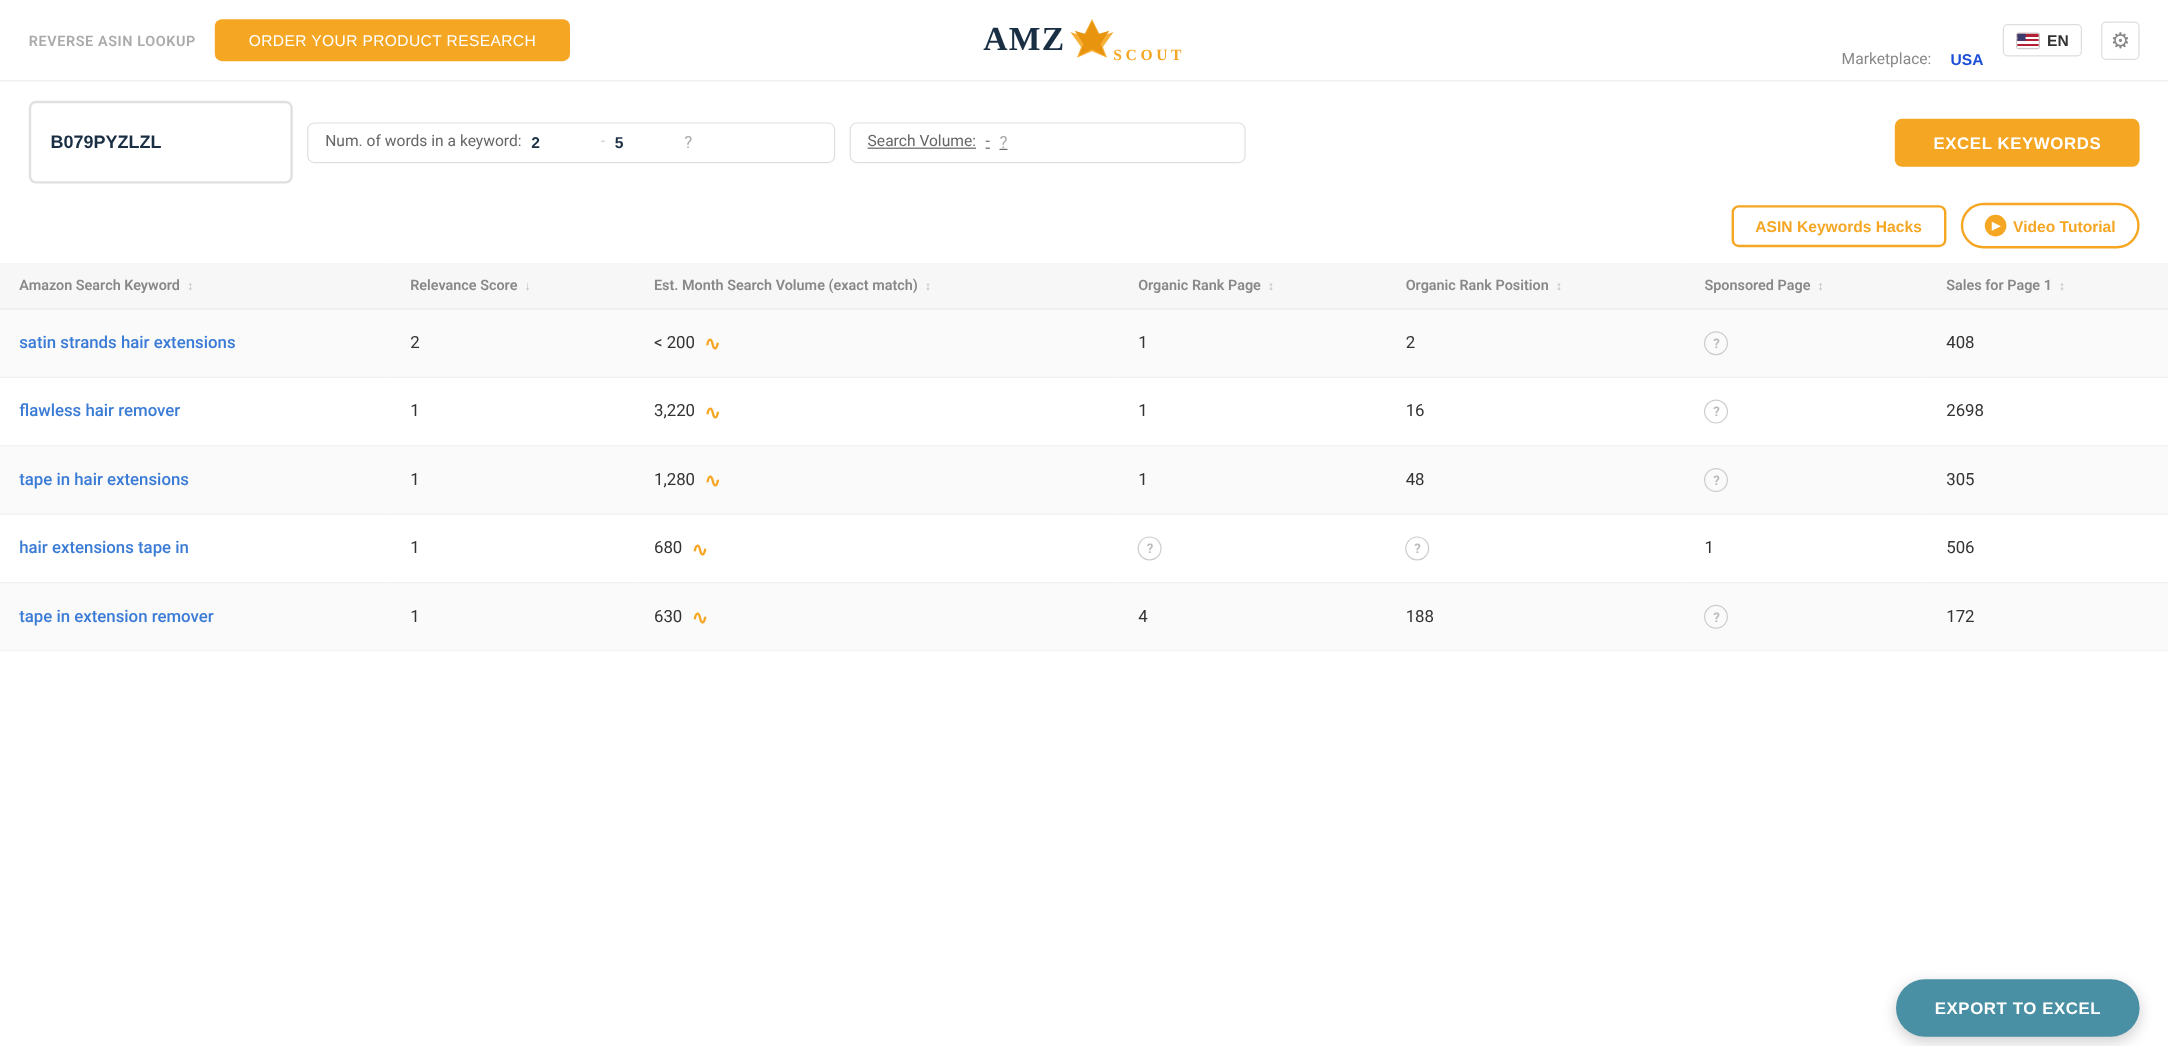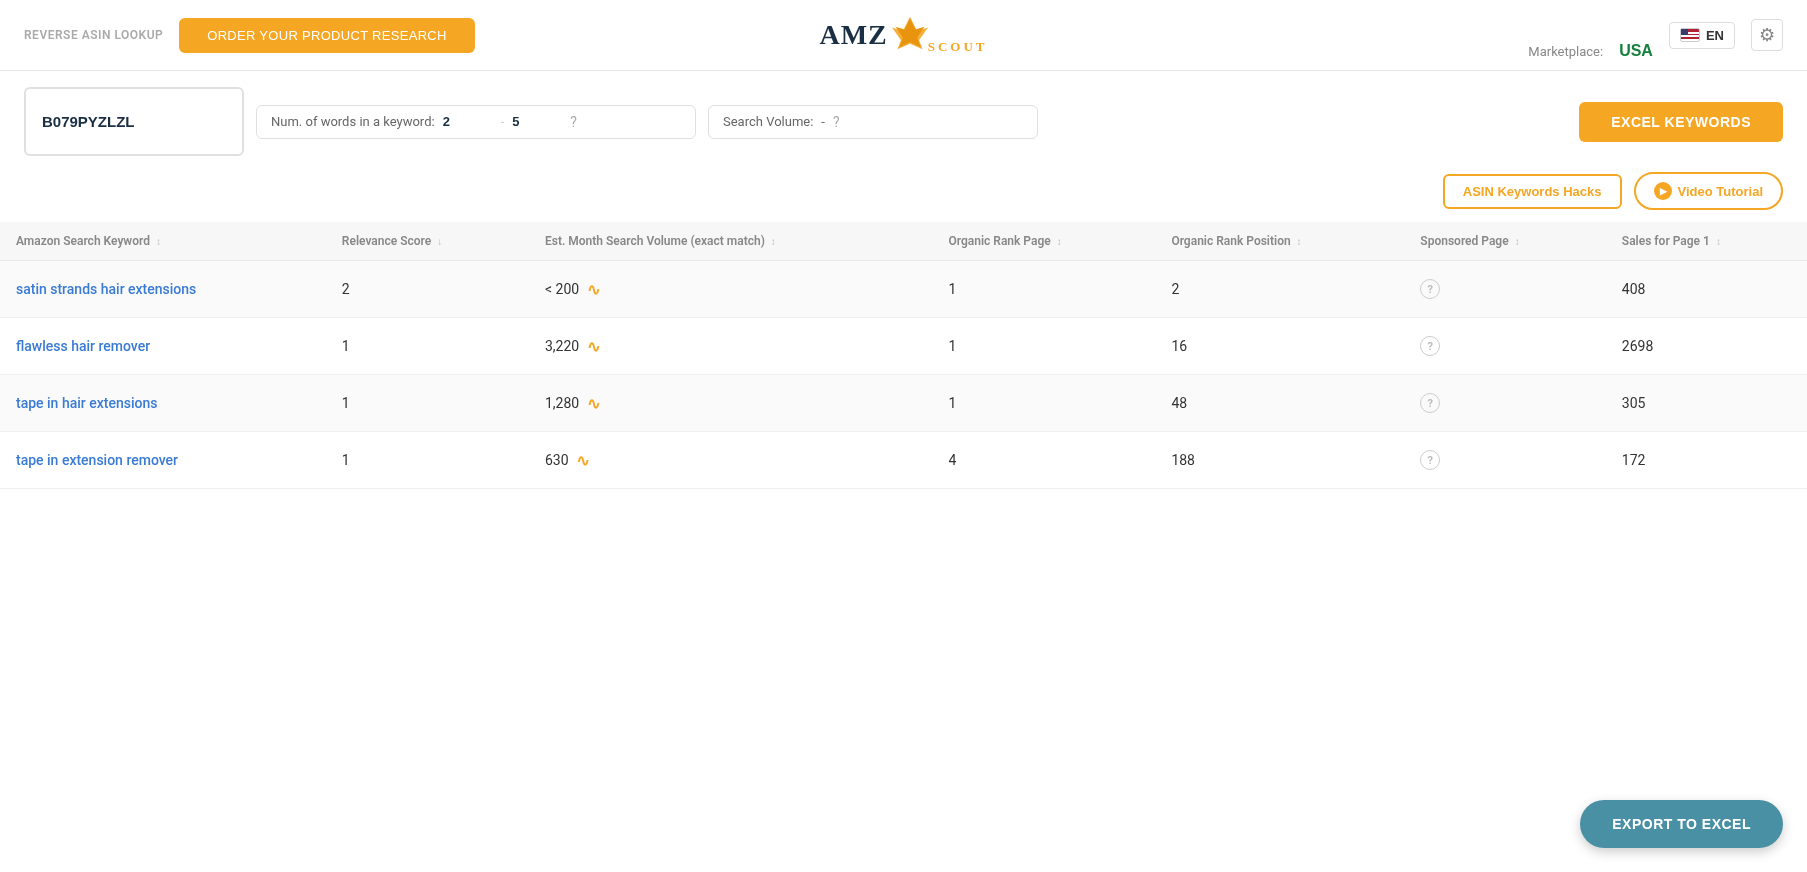--- a/index.html
+++ b/index.html
@@ -70,23 +70,23 @@
       gap: 16px;
       flex: 1;
       justify-content: flex-end;
     }
     .marketplace-label {
       font-size: 13px;
       color: #888;
       margin-top: 32px;
     }
     .marketplace-select {
-      font-size: 16px;
-      font-weight: 600;
-      color: #15803d;
+      font-size: 13px;
+      font-weight: 600;
+      color: #1d4ed8;
       border: none;
       background: none;
       cursor: pointer;
       margin-top: 32px;
     }
     .lang-btn {
       display: flex;
       align-items: center;
       gap: 6px;
       border: 1px solid #ddd;
@@ -177,20 +177,21 @@
       display: flex;
       align-items: center;
       border: 1px solid #e0e0e0;
       border-radius: 6px;
       padding: 8px 14px;
       gap: 8px;
       flex: 1;
       max-width: 330px;
       color: #666;
       font-size: 13px;
+      text-decoration: underline;
     }
     .find-btn {
       background: #f5a623;
       color: #fff;
       border: none;
       border-radius: 6px;
       padding: 12px 32px;
       font-size: 14px;
       font-weight: 700;
       cursor: pointer;
@@ -306,21 +307,21 @@
       align-items: center;
       justify-content: center;
       color: #bbb;
       font-size: 11px;
       font-weight: 700;
     }
 
     
     .export-btn {
       position: fixed;
-      bottom: 24px;
+      bottom: 8px;
       right: 24px;
       background: #4a90a4;
       color: #fff;
       border: none;
       border-radius: 30px;
       padding: 16px 32px;
       font-size: 14px;
       font-weight: 700;
       cursor: pointer;
       letter-spacing: 0.5px;
@@ -469,20 +470,34 @@
               <span>1,280</span>
               <span class="trend-icon">∿</span>
             </span>
           </td>
           <td>1</td>
           <td>48</td>
           <td><span class="question-circle">?</span></td>
           <td>305</td>
         </tr>
         <tr>
+          <td><a href="#" class="keyword-link">hair extensions tape in</a></td>
+          <td>1</td>
+          <td>
+            <span class="vol-cell">
+              <span>680</span>
+              <span class="trend-icon">∿</span>
+            </span>
+          </td>
+          <td><span class="question-circle">?</span></td>
+          <td><span class="question-circle">?</span></td>
+          <td>1</td>
+          <td>506</td>
+        </tr>
+        <tr>
           <td><a href="#" class="keyword-link">tape in extension remover</a></td>
           <td>1</td>
           <td>
             <span class="vol-cell">
               <span>630</span>
               <span class="trend-icon">∿</span>
             </span>
           </td>
           <td>4</td>
           <td>188</td>

